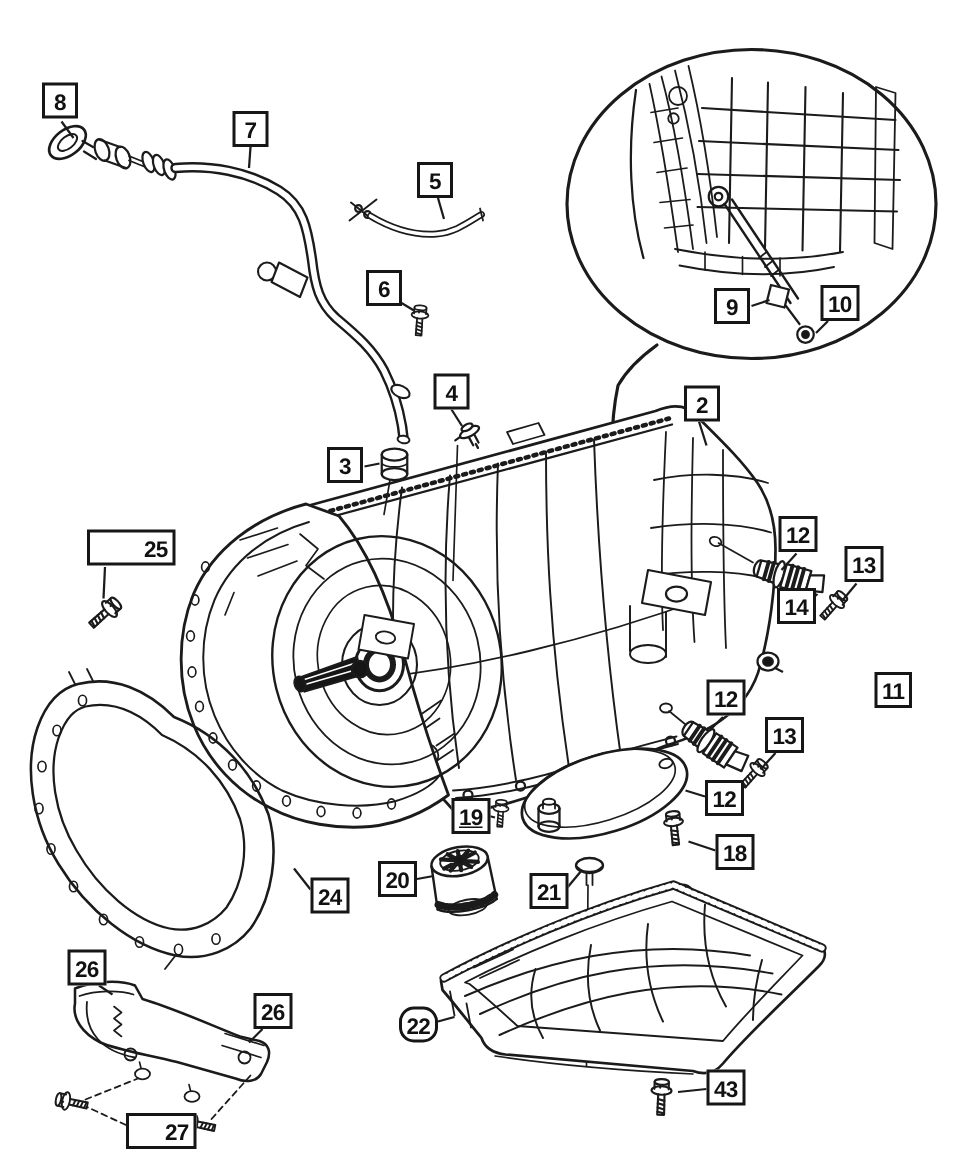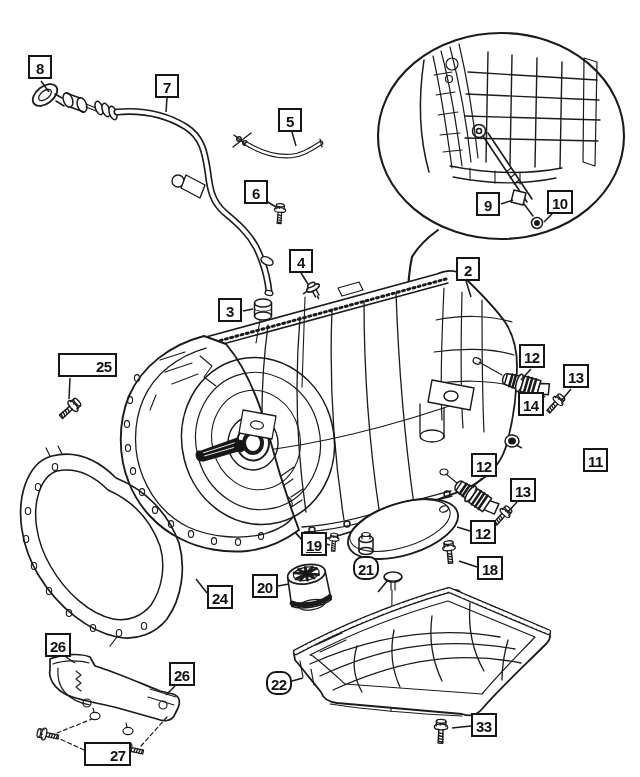--- a/index.html
+++ b/index.html
@@ -308,22 +308,22 @@
       <div class="callout" style="left: 519px; top: 344px;">12</div>
       <div class="callout" style="left: 563px; top: 364px;">13</div>
       <div class="callout" style="left: 518px; top: 392px;">14</div>
       <div class="callout" style="left: 540px; top: 448px; margin-left: 43px;">11</div>
       <div class="callout" style="left: 471px; top: 453px;">12</div>
       <div class="callout" style="left: 510px; top: 478px;">13</div>
       <div class="callout" style="left: 470px; top: 520px;">12</div>
       <div class="callout" style="left: 477px; top: 556px;">18</div>
       <div class="callout" style="left: 301px; top: 532px; text-decoration: underline;">19</div>
       <div class="callout" style="left: 252px; top: 574px;">20</div>
-      <div class="callout" style="left: 353px; top: 556px; border-radius: 10px;">21</div>
+      <div class="callout" style="left: 353px; top: 582px;">21</div>
       <div class="callout" style="left: 207px; top: 585px; text-align: right;">24</div>
       <div class="callout" style="left: 266px; top: 671px; border-radius: 10px;">22</div>
-      <div class="callout" style="left: 471px; top: 713px;">33</div>
+      <div class="callout" style="left: 471px; top: 713px;">43</div>
       <div class="callout" style="left: 45px; top: 633px;">26</div>
       <div class="callout" style="left: 169px; top: 662px;">26</div>
       <div class="callout" style="left: 84px; top: 742px; padding-left: 24px;">27</div>
     </div>
 
 </div>
 
 </body></html>

